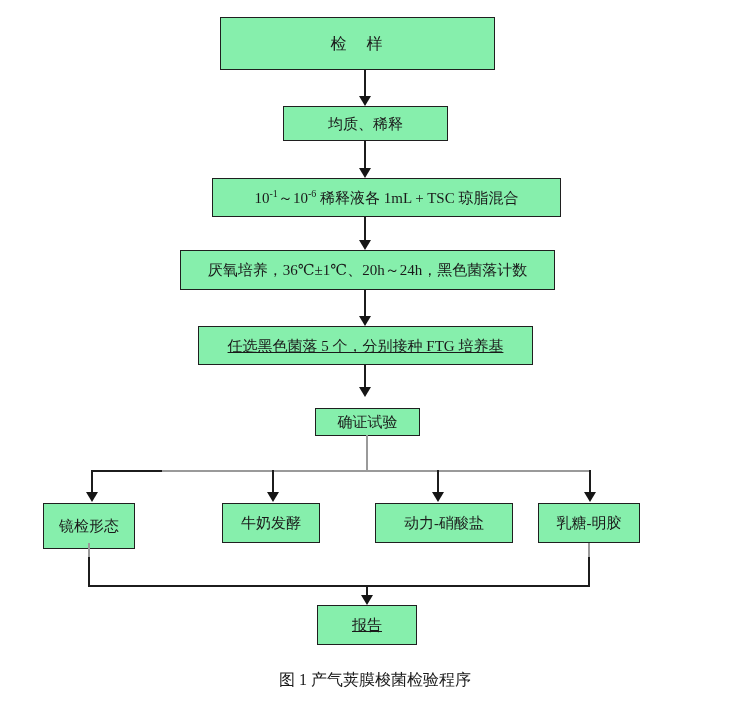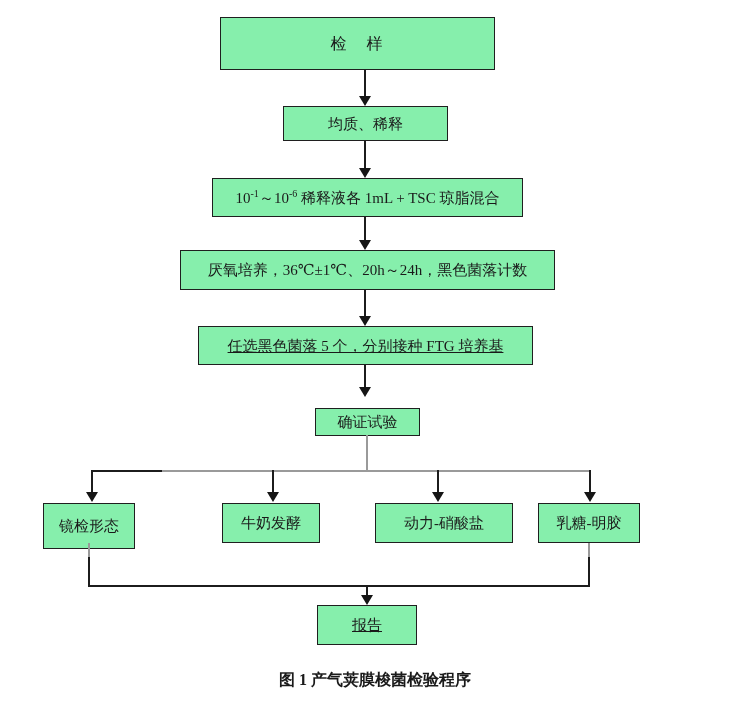--- a/index.html
+++ b/index.html
@@ -55,21 +55,21 @@
   sup {
     font-size: 10px;
     line-height: 0;
   }
   .caption {
     position: absolute;
     left: 0;
     top: 670px;
     width: 750px;
     text-align: center;
-    font-weight: bold;
+    font-weight: normal;
     font-size: 16px;
     font-family: "Liberation Serif", "DejaVu Serif", serif;
   }
 </style>
 </head>
 <body>
 
 <div class="page">
 
   <div class="box" style="left:220px; top:17px; width:275px; height:53px;">
@@ -79,21 +79,21 @@
   <div class="vline" style="left:364px; top:70px; height:27px;"></div>
   <div class="ahead" style="left:359px; top:96px;"></div>
 
   <div class="box" style="left:283px; top:106px; width:165px; height:35px;">
     <div>均质、稀释</div>
   </div>
 
   <div class="vline" style="left:364px; top:141px; height:28px;"></div>
   <div class="ahead" style="left:359px; top:168px;"></div>
 
-  <div class="box" style="left:212px; top:178px; width:311px; height:39px;justify-content:center;">
+  <div class="box" style="left:212px; top:178px; width:349px; height:39px;justify-content:center;">
     <div>
       <span>10</span><sup>-1</sup><span>～</span><span>10</span><sup>-6</sup><span> 稀释液各 1mL + TSC 琼脂混合</span>
     </div>
   </div>
 
   <div class="vline" style="left:364px; top:217px; height:24px;"></div>
   <div class="ahead" style="left:359px; top:240px;"></div>
 
   <div class="box" style="left:180px; top:250px; width:375px; height:40px;">
     <div>厌氧培养，36℃±1℃、20h～24h，黑色菌落计数</div>

